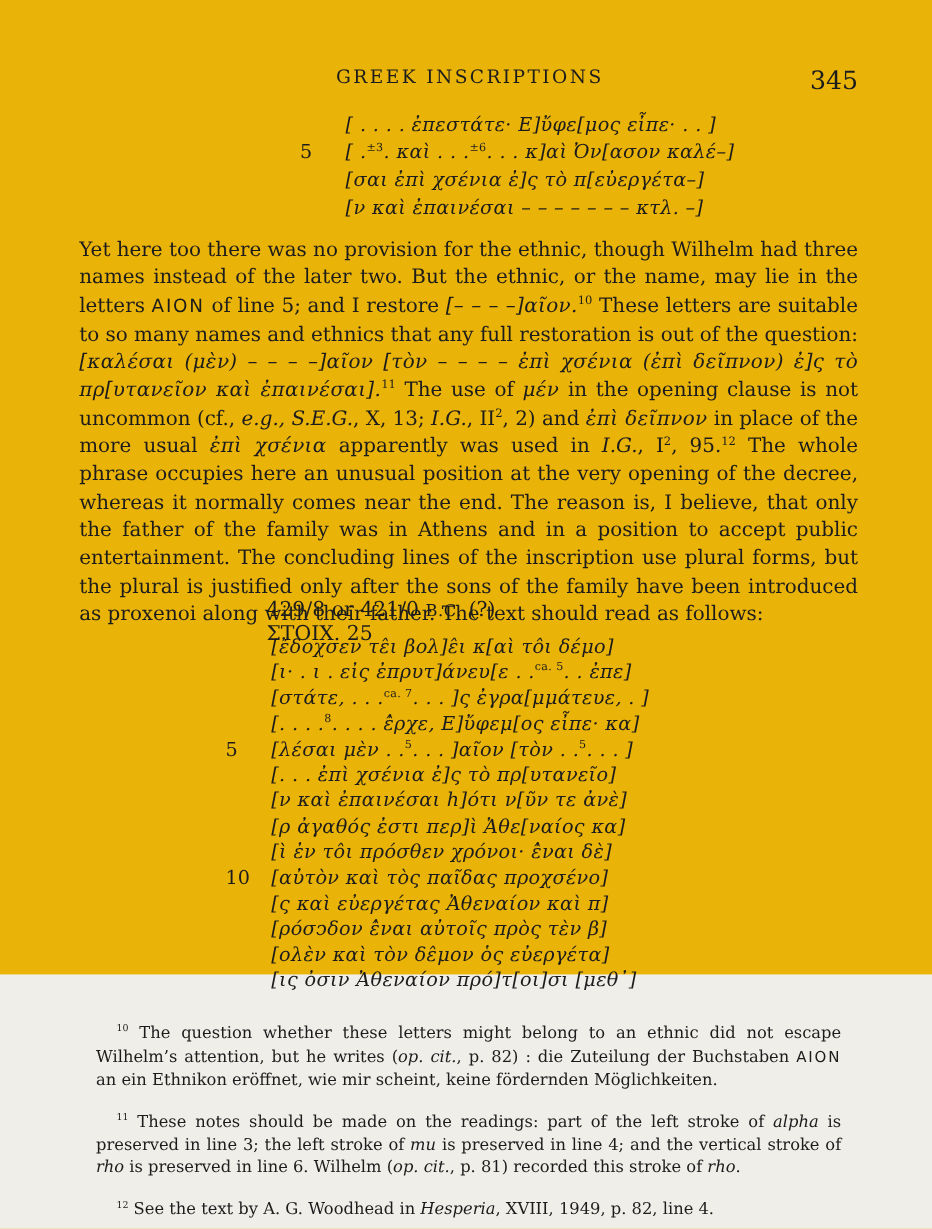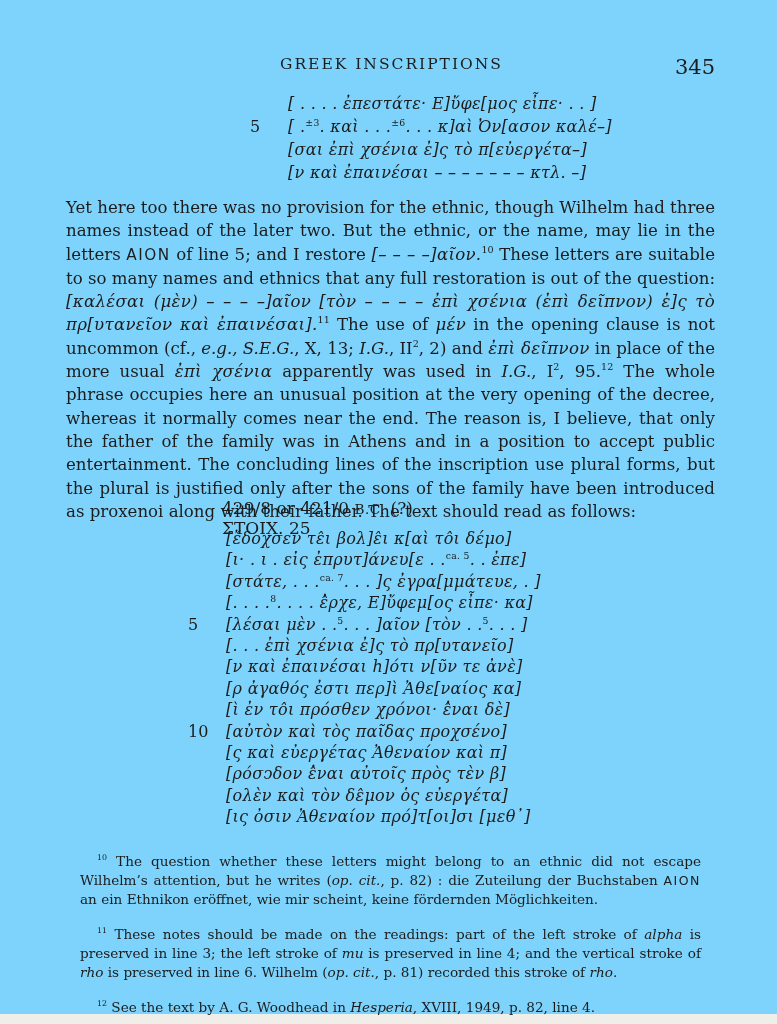--- a/index.html
+++ b/index.html
@@ -5,22 +5,22 @@
   html, body { margin: 0; padding: 0; }
   body {
     width: 777px; height: 1024px;
     background: #efeee9;
     font-family: "DejaVu Serif", serif;
     color: #1c1c1c;
     overflow: hidden;
   }
   .page {
     position: relative;
-    width: 777px; height: 1014px;
-    background: #7dd3fc;
+    width: 777px; height: 812px;
+    background: #eab308;
   }
   
   .header { position: absolute; top: 55px; left: 68px; right: 62px; height: 20px; }
   .title {
     position: absolute; left: 0; right: 0; text-align: center;
     font-size: 15.5px; letter-spacing: 2px;
   }
   .pageno { position: absolute; right: 0; top: 0; font-size: 21px; }
 
   

